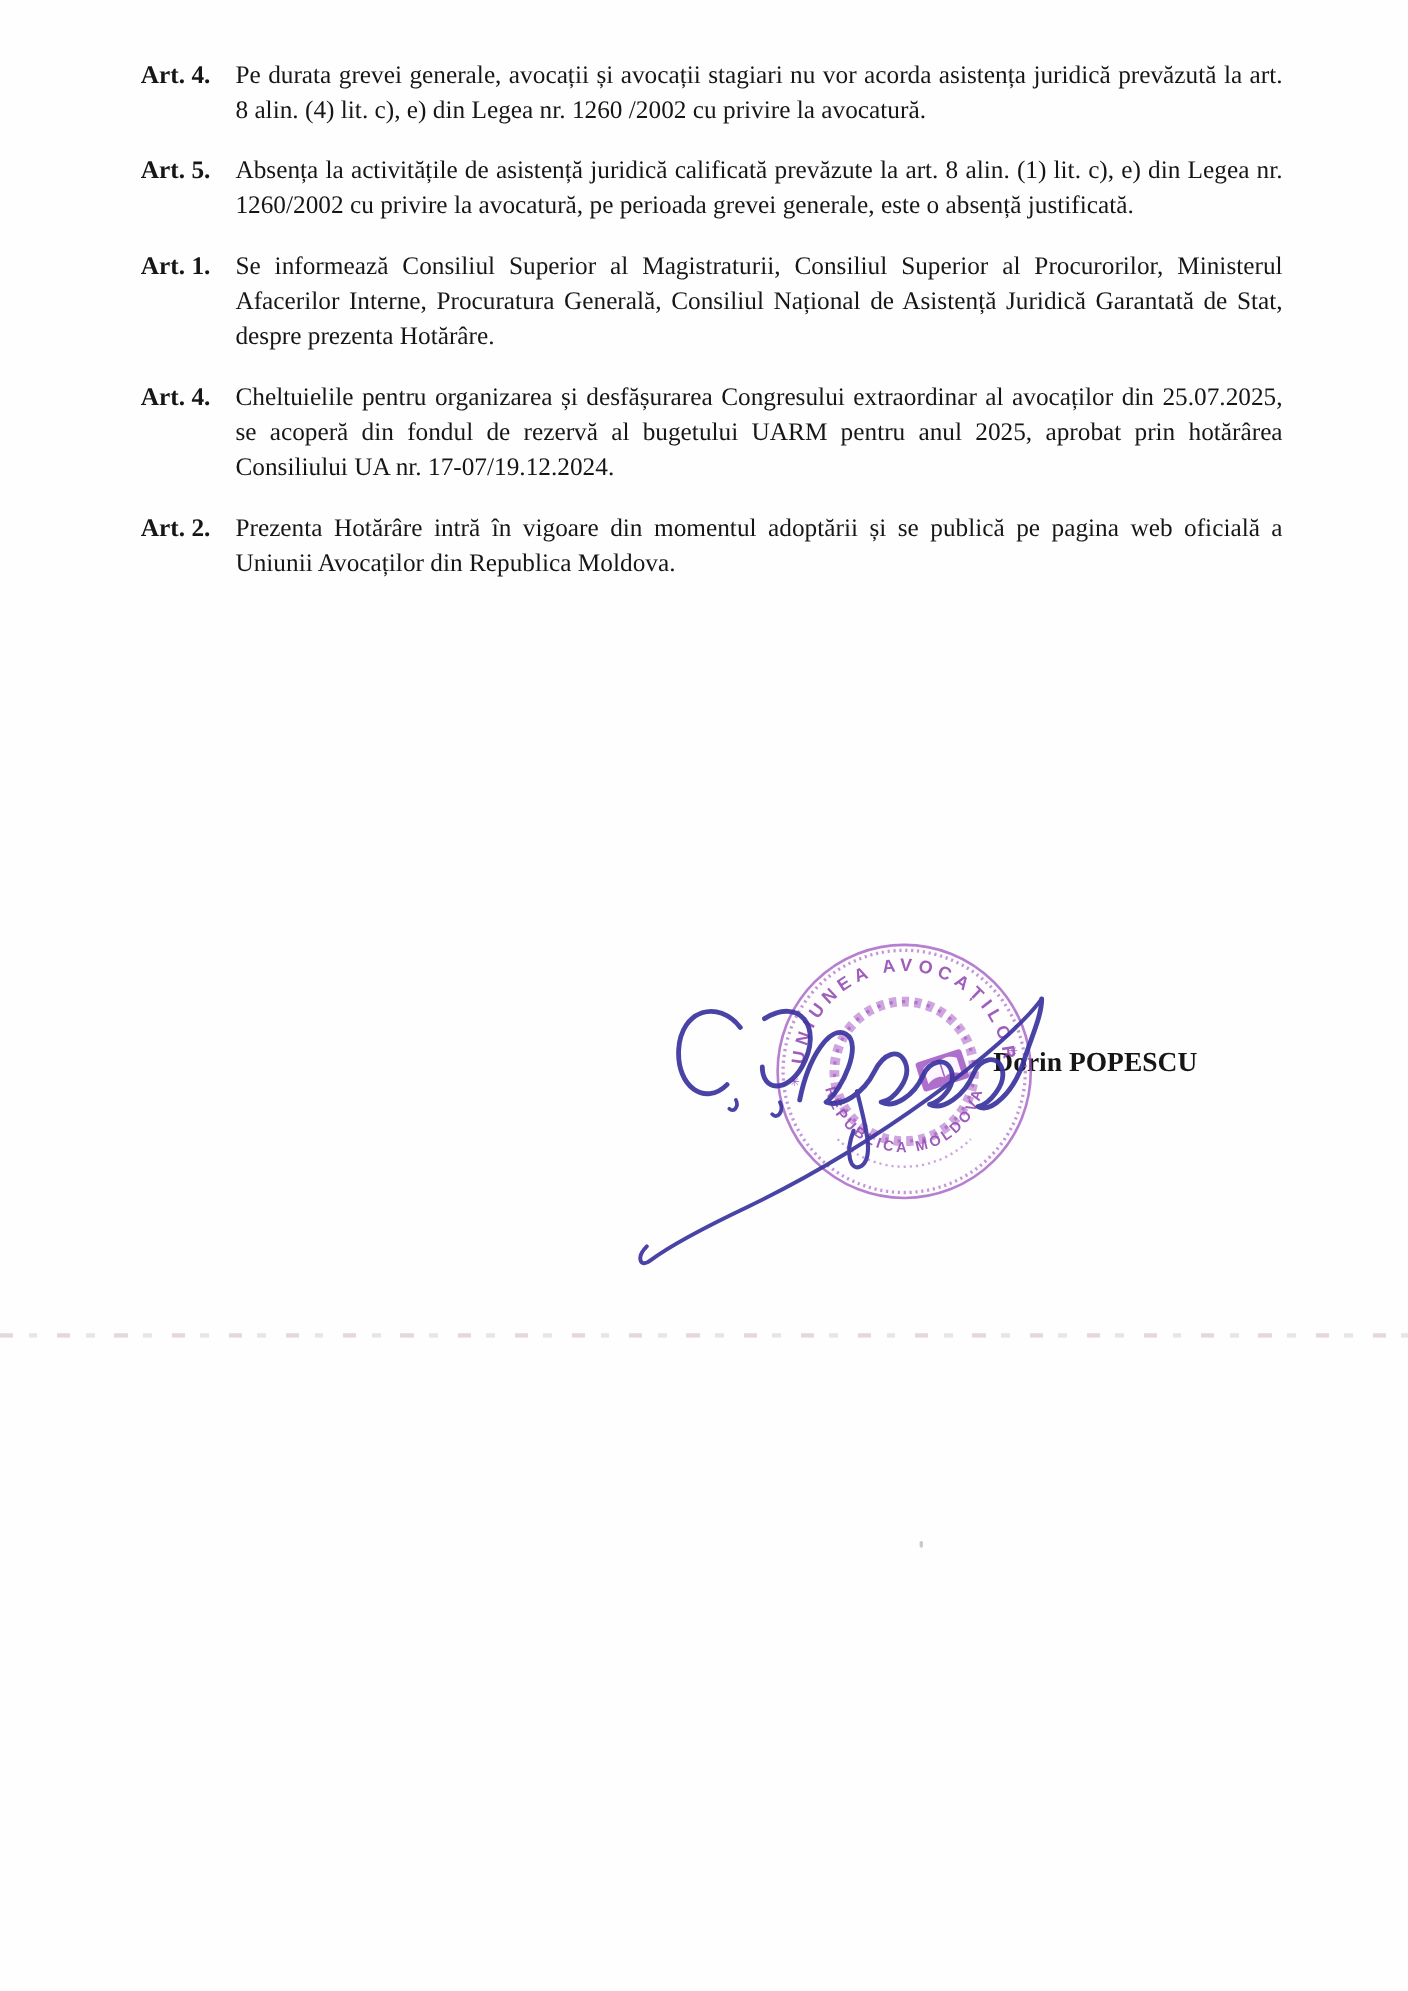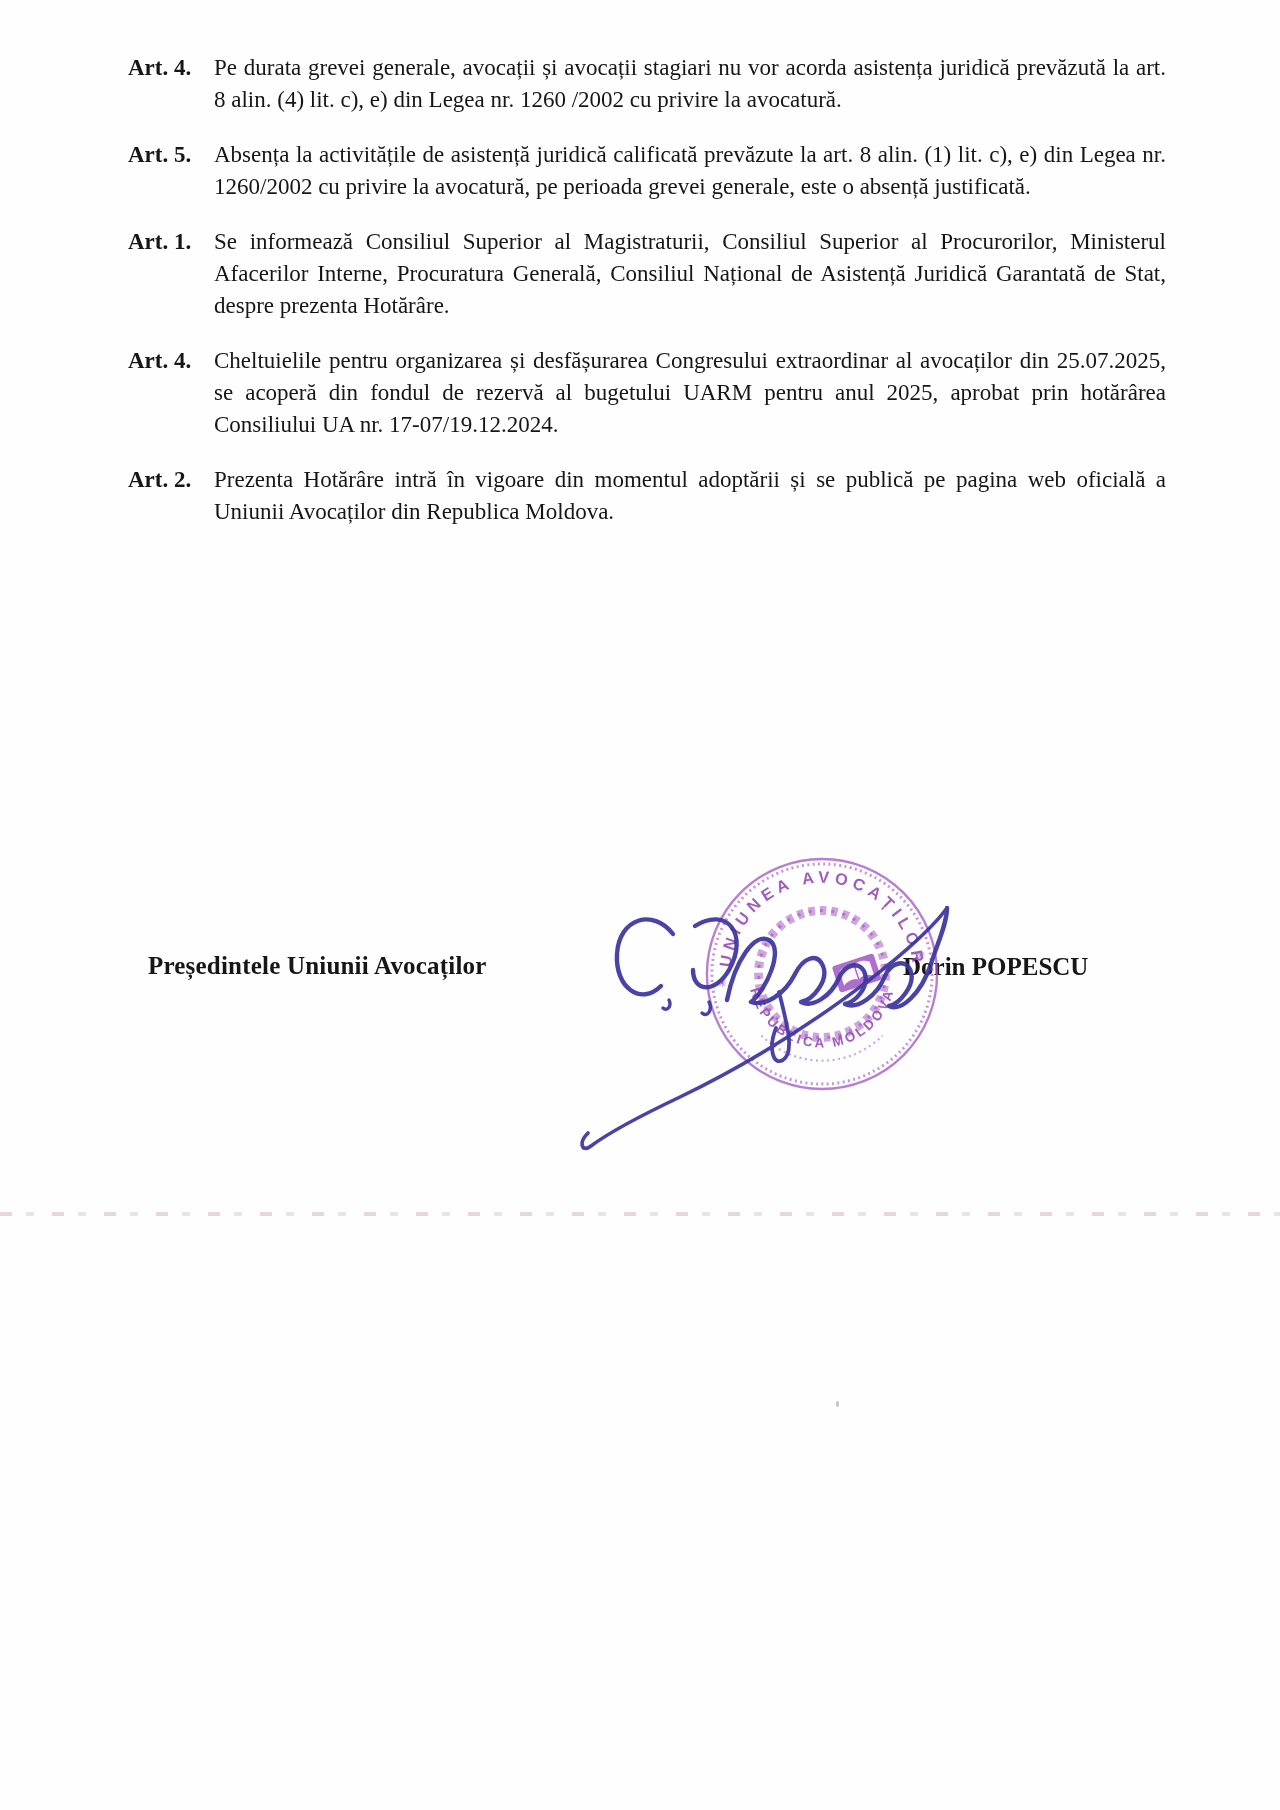--- a/index.html
+++ b/index.html
@@ -103,21 +103,20 @@
       <div class="art-text">Cheltuielile pentru organizarea și desfășurarea Congresului extraordinar al avocaților din 25.07.2025, se acoperă din fondul de rezervă al bugetului UARM pentru anul 2025, aprobat prin hotărârea Consiliului UA nr. 17-07/19.12.2024.</div>
     </div>
 
     <div class="article">
       <div class="art-label">Art. 2.</div>
       <div class="art-text">Prezenta Hotărâre intră în vigoare din momentul adoptării și se publică pe pagina web oficială a Uniunii Avocaților din Republica Moldova.</div>
     </div>
 
   </div>
 
-  <div class="sig-role">Președintele Uniunii Avocaților</div>
   <div class="sig-name">Dorin POPESCU</div>
 
   <svg class="stamp" viewBox="0 0 246 246">
     <defs>
       <path id="arcTop" d="M 39.6,161.9 A 92,92 0 1 1 206.4,161.9" fill="none"></path>
       <path id="arcBottom" d="M 52.2,144.6 A 74,74 0 0 0 193.8,144.6" fill="none"></path>
     </defs>
 
     <circle cx="123" cy="123" r="116" fill="none" stroke="#a158c2" stroke-width="2.4" opacity=".85"></circle>
     <circle cx="123" cy="123" r="111" fill="none" stroke="#ad6bca" stroke-width="3" stroke-dasharray="2 3.4" opacity=".8"></circle>

